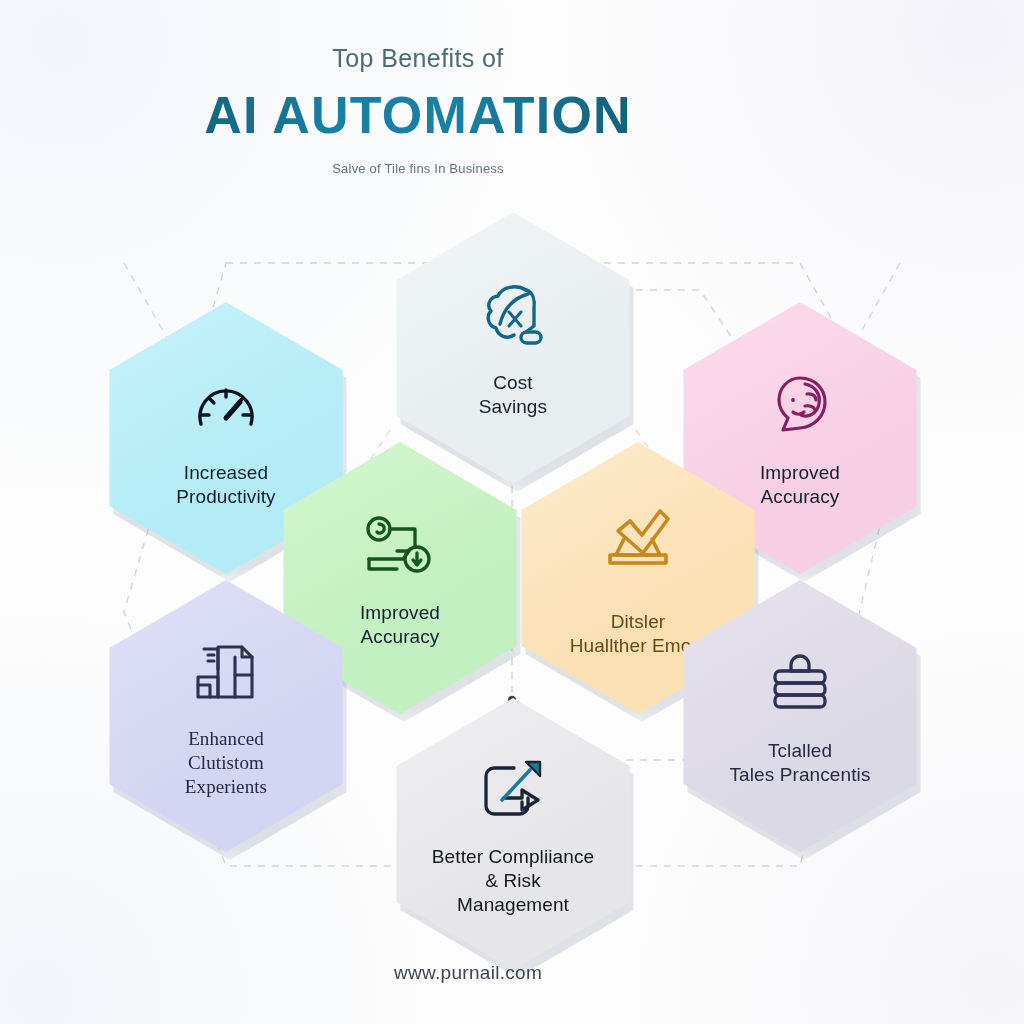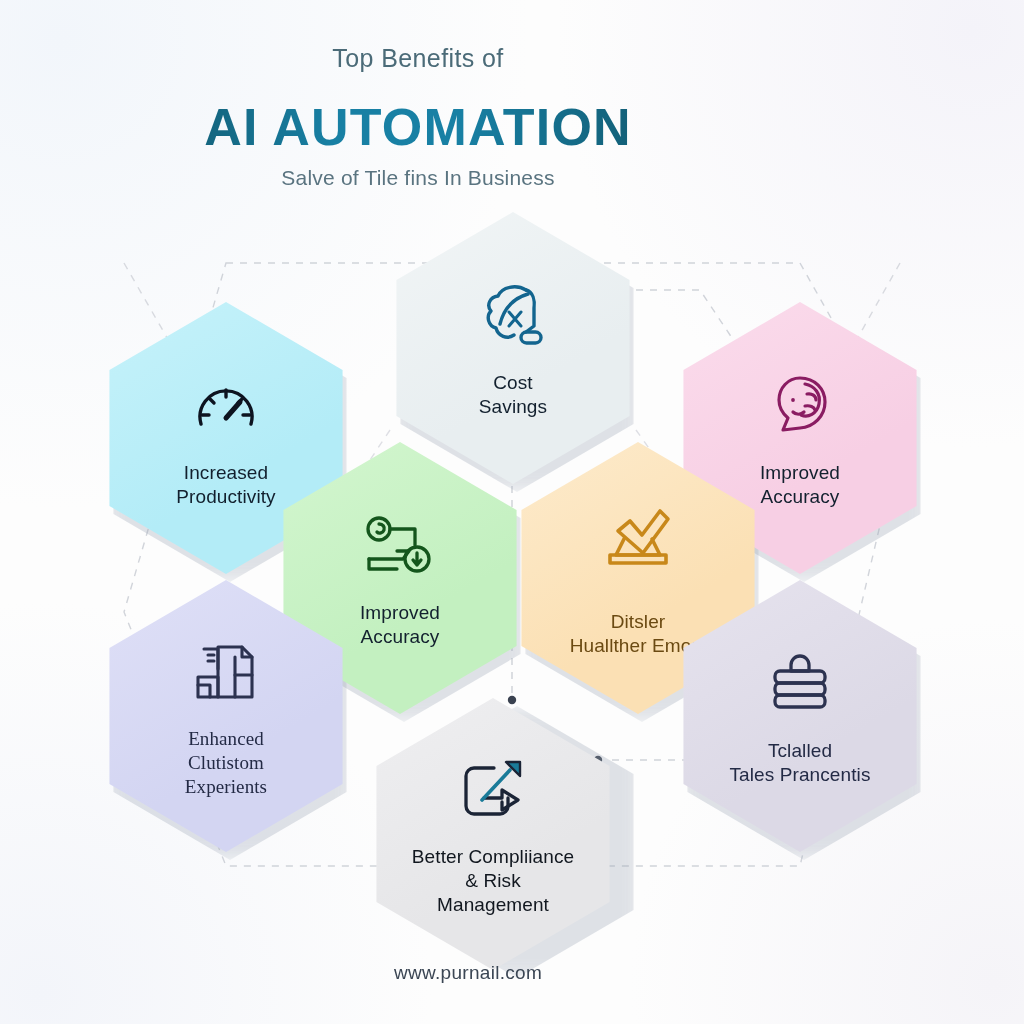--- a/index.html
+++ b/index.html
@@ -37,35 +37,35 @@
     text-align: center;
     z-index: 6;
   }
   #eyebrow {
     font-size: 25px;
     letter-spacing: 0.4px;
     color: #4b6b78;
     font-weight: 400;
   }
   #main-title {
-    margin-top: 24px;
+    margin-top: 12px;
     font-size: 52px;
     font-weight: 700;
     letter-spacing: 1.2px;
     background: linear-gradient(90deg,
         #0d3b45 0%, #13596b 18%, #1880a4 38%,
         #157fa2 52%, #14647a 70%, #0e4250 88%, #0c3640 100%);
     -webkit-background-clip: text;
     background-clip: text;
     color: transparent;
     -webkit-text-fill-color: transparent;
   }
   #subtitle {
-    margin-top: 9px;
-    font-size: 21px;
+    margin-top: 16px;
+    font-size: 13px;
     color: #5a7480;
     font-weight: 400;
     letter-spacing: 0.2px;
   }
 
   
   #connectors {
     position: absolute;
     inset: 0;
     z-index: 1;
@@ -104,21 +104,21 @@
     white-space: pre-line;
   }
 
   
   #hex-productivity { left: 102px;  top: 302px; }
   #hex-cost         { left: 389px;  top: 212px; }
   #hex-accuracy-pk  { left: 676px;  top: 302px; }
   #hex-accuracy-gr  { left: 276px;  top: 442px; }
   #hex-center-or    { left: 514px;  top: 442px; gap: 18px; }
   #hex-customer     { left: 102px;  top: 580px; }
-  #hex-compliance   { left: 369px;  top: 698px; }
+  #hex-compliance   { left: 389px;  top: 698px; }
   #hex-scalable     { left: 676px;  top: 580px; }
 
   
   .hex-shadow {
     position: absolute;
     width: 248px;
     height: 272px;
     clip-path: polygon(50% 0%, 97% 25%, 97% 75%, 50% 100%, 3% 75%, 3% 25%);
     filter: blur(9px);
     opacity: .30;

